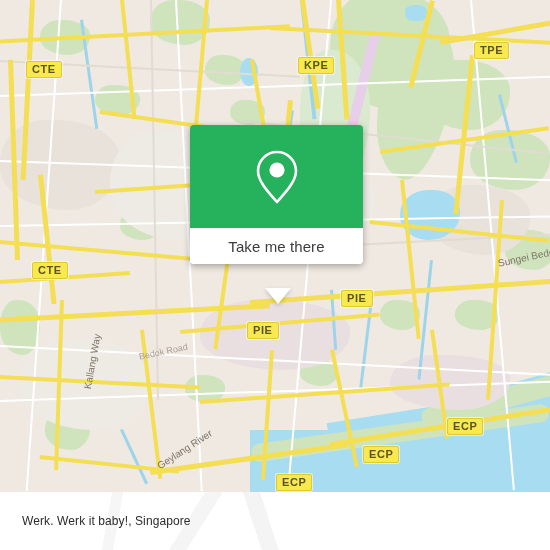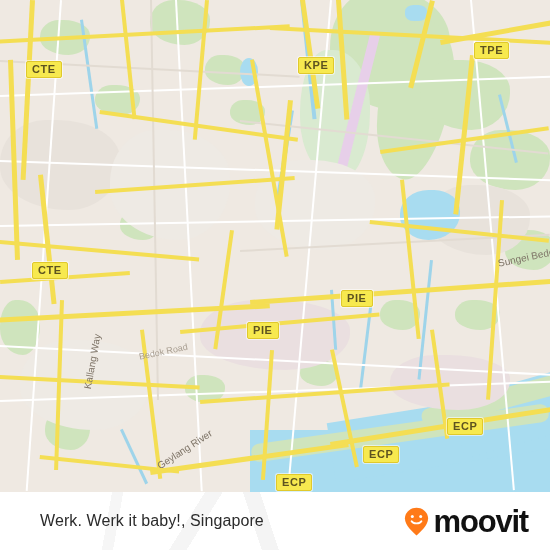--- a/index.html
+++ b/index.html
@@ -106,21 +106,21 @@
   }
   .bottom::before{
     content:"";position:absolute;left:0;top:0;width:550px;height:58px;
     background:
       linear-gradient(72deg, transparent 46%, #f4f4f4 46%, #f4f4f4 49%, transparent 49%),
       linear-gradient(-58deg, transparent 62%, #f5f5f5 62%, #f5f5f5 65%, transparent 65%),
       linear-gradient(100deg, transparent 20%, #f6f6f6 20%, #f6f6f6 22%, transparent 22%);
     pointer-events:none;
   }
   .place{
-    position:relative;font-size:16px;color:#2b2b2b;padding-left:22px;letter-spacing:.1px;margin-left:18px;
+    position:relative;font-size:12px;color:#2b2b2b;padding-left:22px;letter-spacing:.1px;
   }
   .logo{
     position:relative;display:flex;align-items:center;padding-right:22px;gap:5px;
   }
   .logo-pin{
     width:25px;height:29px;position:relative;
   }
   .logo-word{
     font-size:31px;font-weight:bold;color:#111;letter-spacing:-1.2px;
     line-height:31px;
@@ -261,29 +261,30 @@
         <div class="shield" style="left: 32px; top: 262px;">CTE</div>
         <div class="shield" style="left: 341px; top: 290px;">PIE</div>
         <div class="shield" style="left: 247px; top: 322px;">PIE</div>
         <div class="shield" style="left: 447px; top: 418px;">ECP</div>
         <div class="shield" style="left: 363px; top: 446px;">ECP</div>
         <div class="shield" style="left: 276px; top: 474px;">ECP</div>
       </div>
 
   </div>
 
+  <div class="card">
+    <div class="card-head">
+      <svg width="46" height="56" viewBox="0 0 46 56">
+        <path d="M23 3 C12.5 3 4 11.5 4 22 C4 33 16 45 23 53 C30 45 42 33 42 22 C42 11.5 33.5 3 23 3 Z" fill="none" stroke="#ffffff" stroke-width="2.6" stroke-linejoin="round"></path>
+        <circle cx="23" cy="21" r="7.6" fill="#ffffff"></circle>
+      </svg>
+    </div>
+    <div class="card-foot">
+      <span>Take me there</span>
+    </div>
+    <div class="tail"></div>
+  </div>
 
   <div class="bottom">
     <div class="place">Werk. Werk it baby!, Singapore</div>
-    <div class="logo">
-      <span class="logo-pin">
-        <svg width="25" height="29" viewBox="0 0 25 29">
-          <path d="M12.5 0.8 C6 0.8 0.9 5.6 0.9 11.6 C0.9 18.2 8.6 25.3 12.5 28.4 C16.4 25.3 24.1 18.2 24.1 11.6 C24.1 5.6 19 0.8 12.5 0.8 Z" fill="#ff7a18"></path>
-          <circle cx="8.3" cy="9.6" r="1.5" fill="#ffffff"></circle>
-          <circle cx="16.7" cy="9.6" r="1.5" fill="#ffffff"></circle>
-          <path d="M7.6 14.3 C9.3 17.1 15.7 17.1 17.4 14.3" fill="none" stroke="#ffffff" stroke-width="1.9" stroke-linecap="round"></path>
-        </svg>
-      </span>
-      <span class="logo-word">moovit</span>
-    </div>
   </div>
 
 </div>
 
 </body></html>

